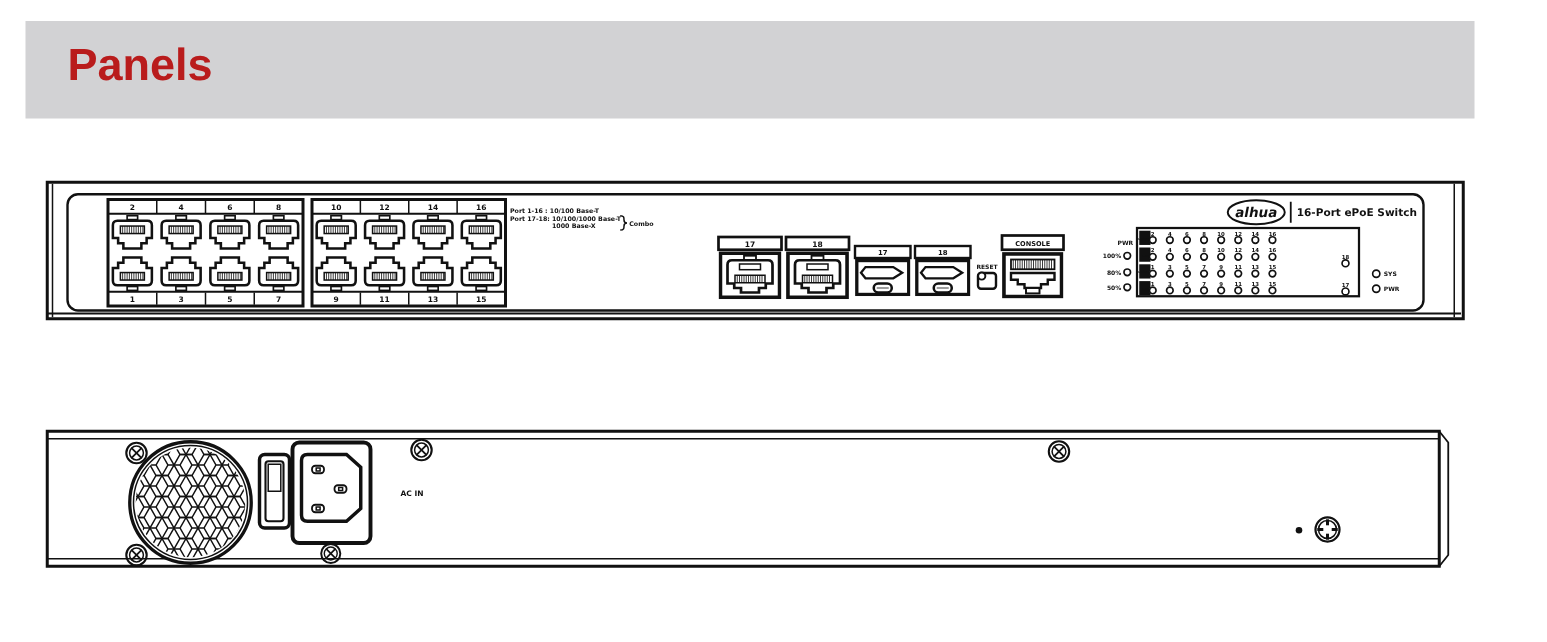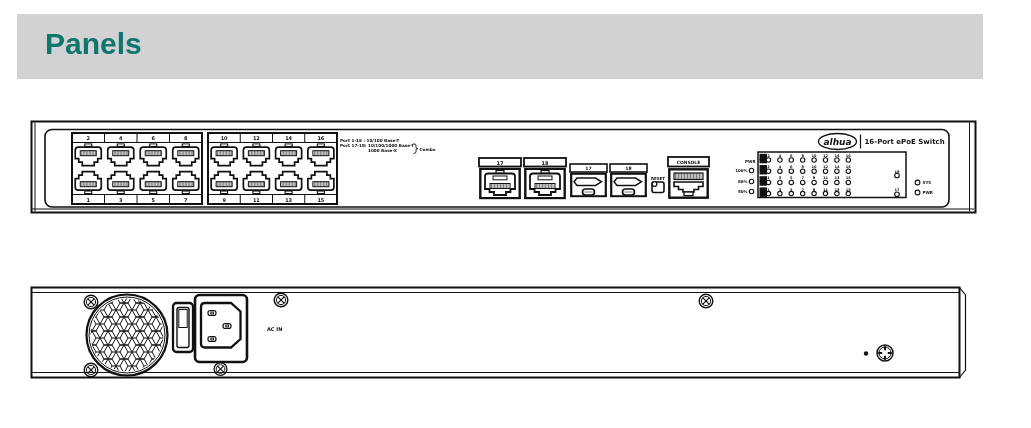--- a/index.html
+++ b/index.html
@@ -1,20 +1,20 @@
 <!DOCTYPE html>
 <html><head>
 <meta charset="utf-8">
 <style>
   html,body{margin:0;padding:0;background:#fff;}
   #stage{position:relative;width:1031px;height:428px;background:#fff;overflow:hidden;
          font-family:"Liberation Sans",sans-serif;}
   #titlebar{position:absolute;left:17px;top:14px;width:966px;height:65px;background:#d2d2d4;
             box-sizing:border-box;padding:13px 0 0 28px;}
-  #titlebar h1{margin:0;font-size:30px;font-weight:bold;color:#0f766e;letter-spacing:0;
+  #titlebar h1{margin:0;font-size:30px;font-weight:bold;color:#b91c1c;letter-spacing:0;
                font-family:"Liberation Sans",sans-serif;}
   .fig{position:absolute;}
   svg text{font-family:"DejaVu Sans",sans-serif;fill:#111;font-weight:bold;}
   .t19{font-size:1.9px;} .t36{font-size:3.6px;} .t4{font-size:4px;} .t42{font-size:4.2px;}
   .t44{font-size:4.4px;} .t46{font-size:4.6px;} .t5{font-size:5px;} .t7{font-size:7px;}
   .t9{font-size:9px;font-style:italic;}
   .o26{fill:#fff;stroke:#111;stroke-width:2.6;} .o24{fill:#fff;stroke:#111;stroke-width:2.4;}
   .o23{fill:#fff;stroke:#111;stroke-width:2.3;} .o22{fill:#fff;stroke:#111;stroke-width:2.2;}
   .o2{fill:#fff;stroke:#111;stroke-width:2;}   .o18{fill:#fff;stroke:#111;stroke-width:1.8;}
   .o17{fill:#fff;stroke:#111;stroke-width:1.7;}.o16{fill:#fff;stroke:#111;stroke-width:1.6;}

